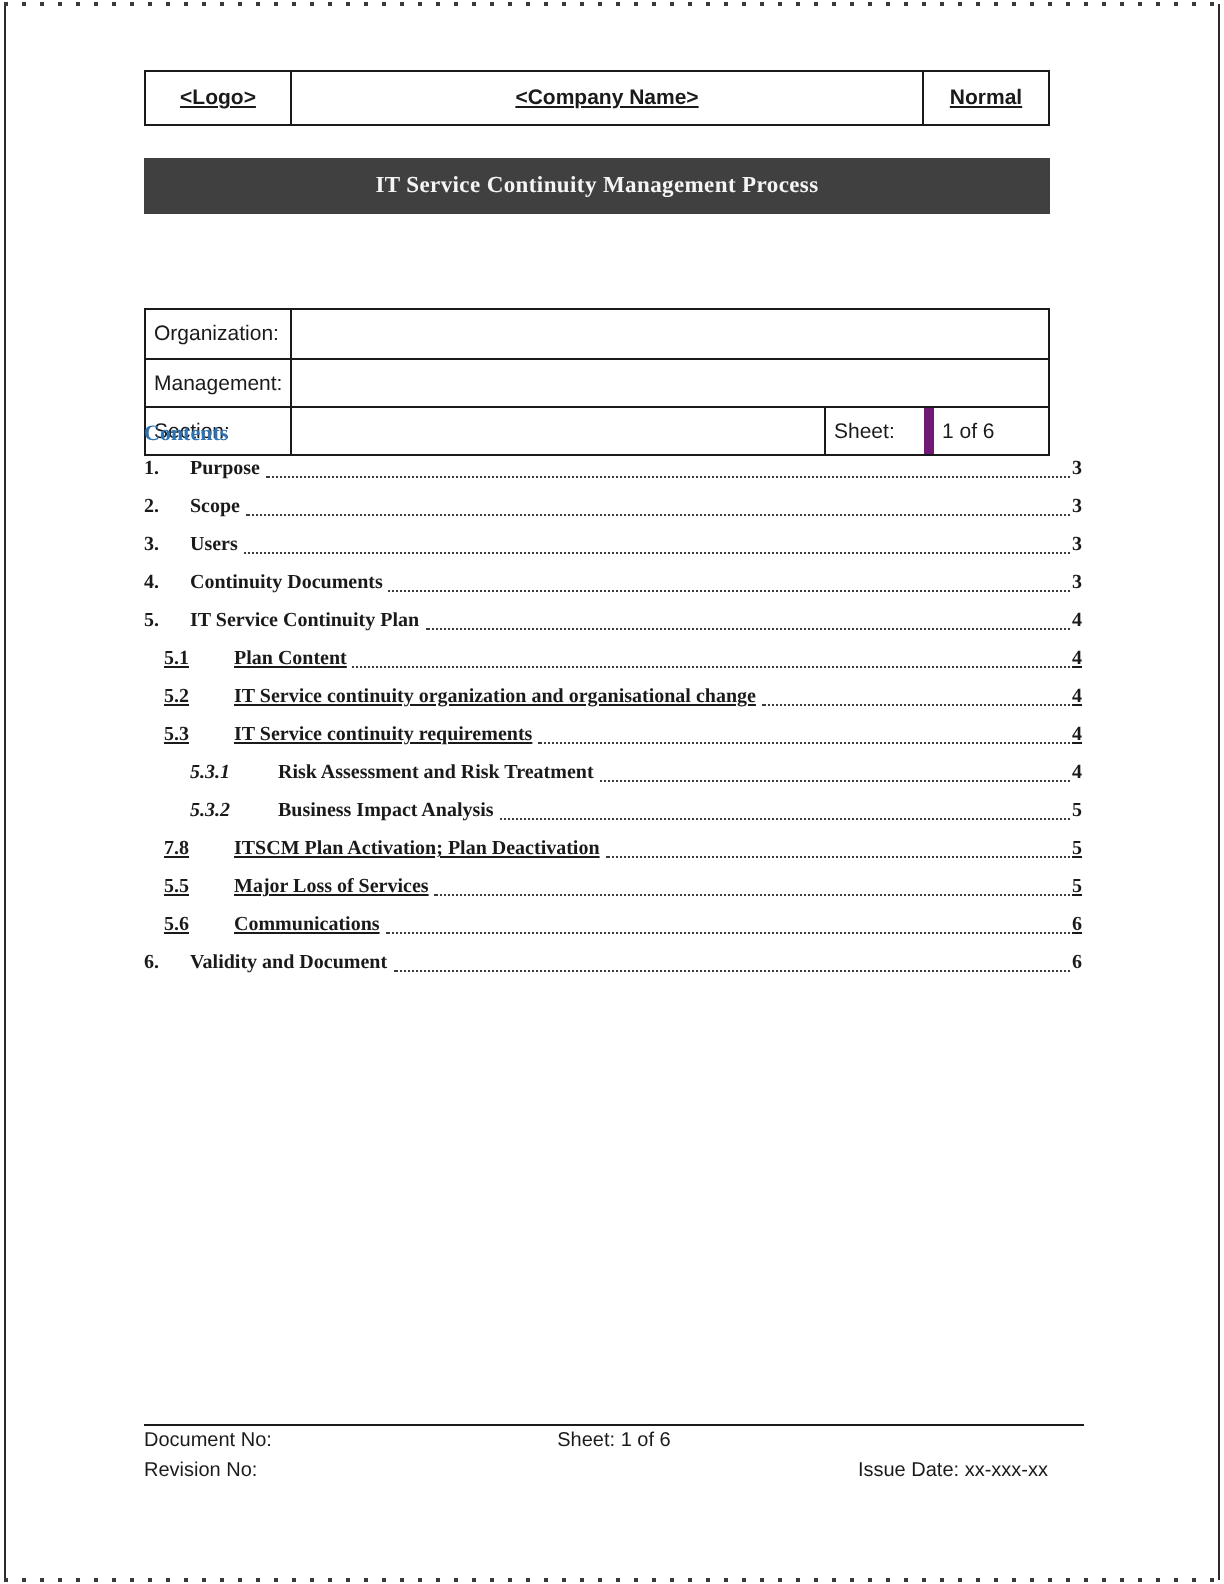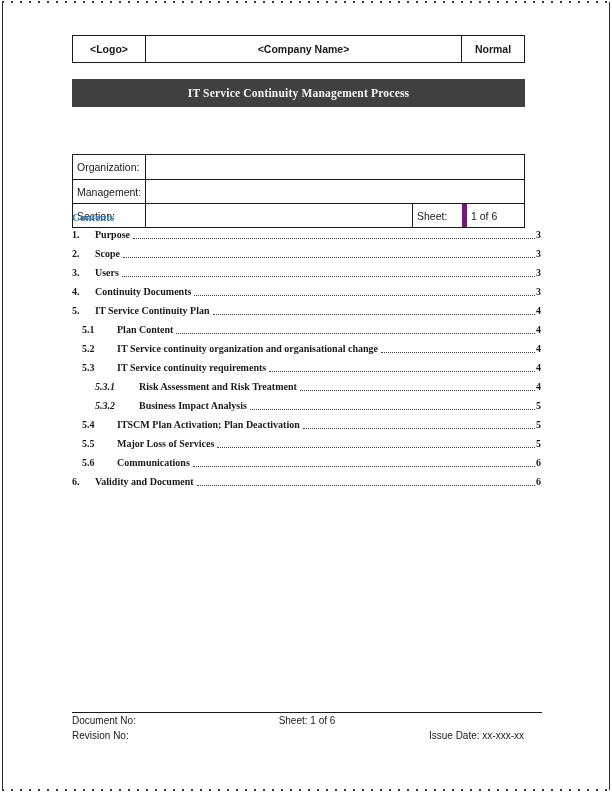--- a/index.html
+++ b/index.html
@@ -28,20 +28,21 @@
   .header-table {
     position: absolute; left: 72px; top: 35px; width: 453px; height: 28px;
     display: flex;
     border: 1px solid #1a1a1a;
     box-sizing: border-box;
     font-size: 10.5px; font-weight: bold;
   }
   .header-table .cell {
     display: flex; align-items: center; justify-content: center;
     box-sizing: border-box;
+    text-decoration: underline;
   }
   .cell-logo    { width: 73px; border-right: 1px solid #1a1a1a; }
   .cell-company { flex: 1; border-right: 1px solid #1a1a1a; }
   .cell-normal  { width: 62px; }
 
   
   .title-bar {
     position: absolute; left: 72px; top: 79px; width: 453px; height: 28px;
     background: #404040;
     color: #f5f5f5;
@@ -89,21 +90,21 @@
   .toc-num   { flex: none; }
   .toc-title { flex: none; white-space: nowrap; }
   .toc-leader {
     flex: 1; min-width: 8px;
     border-bottom: 1.5px dotted #3c3c3c;
     margin: 0 1px 2px 3px;
   }
   .toc-page { flex: none; }
   .lvl1 { padding-left: 0; }
   .lvl1 .toc-num { width: 23px; }
-  .lvl2 { padding-left: 10px; }
+  .lvl2 { padding-left: 10px; text-decoration: underline; }
   .lvl2 .toc-num { width: 35px; }
   .lvl3 { padding-left: 23px; }
   .lvl3 .toc-num { width: 44px; font-style: italic; }
 
   
   .footer {
     position: absolute; left: 72px; top: 712px; width: 470px;
     border-top: 1.2px solid #1a1a1a;
     font-size: 10px;
   }
@@ -207,21 +208,21 @@
       <span class="toc-leader"></span>
       <span class="toc-page">4</span>
   </div>
   <div class="toc-entry lvl3">
     <span class="toc-num">5.3.2</span>
       <span class="toc-title">Business Impact Analysis</span>
       <span class="toc-leader"></span>
       <span class="toc-page">5</span>
   </div>
   <div class="toc-entry lvl2">
-    <span class="toc-num">5.4</span>
+    <span class="toc-num">7.8</span>
       <span class="toc-title">ITSCM Plan Activation; Plan Deactivation</span>
       <span class="toc-leader"></span>
       <span class="toc-page">5</span>
   </div>
   <div class="toc-entry lvl2">
     <span class="toc-num">5.5</span>
       <span class="toc-title">Major Loss of Services</span>
       <span class="toc-leader"></span>
       <span class="toc-page">5</span>
   </div>

